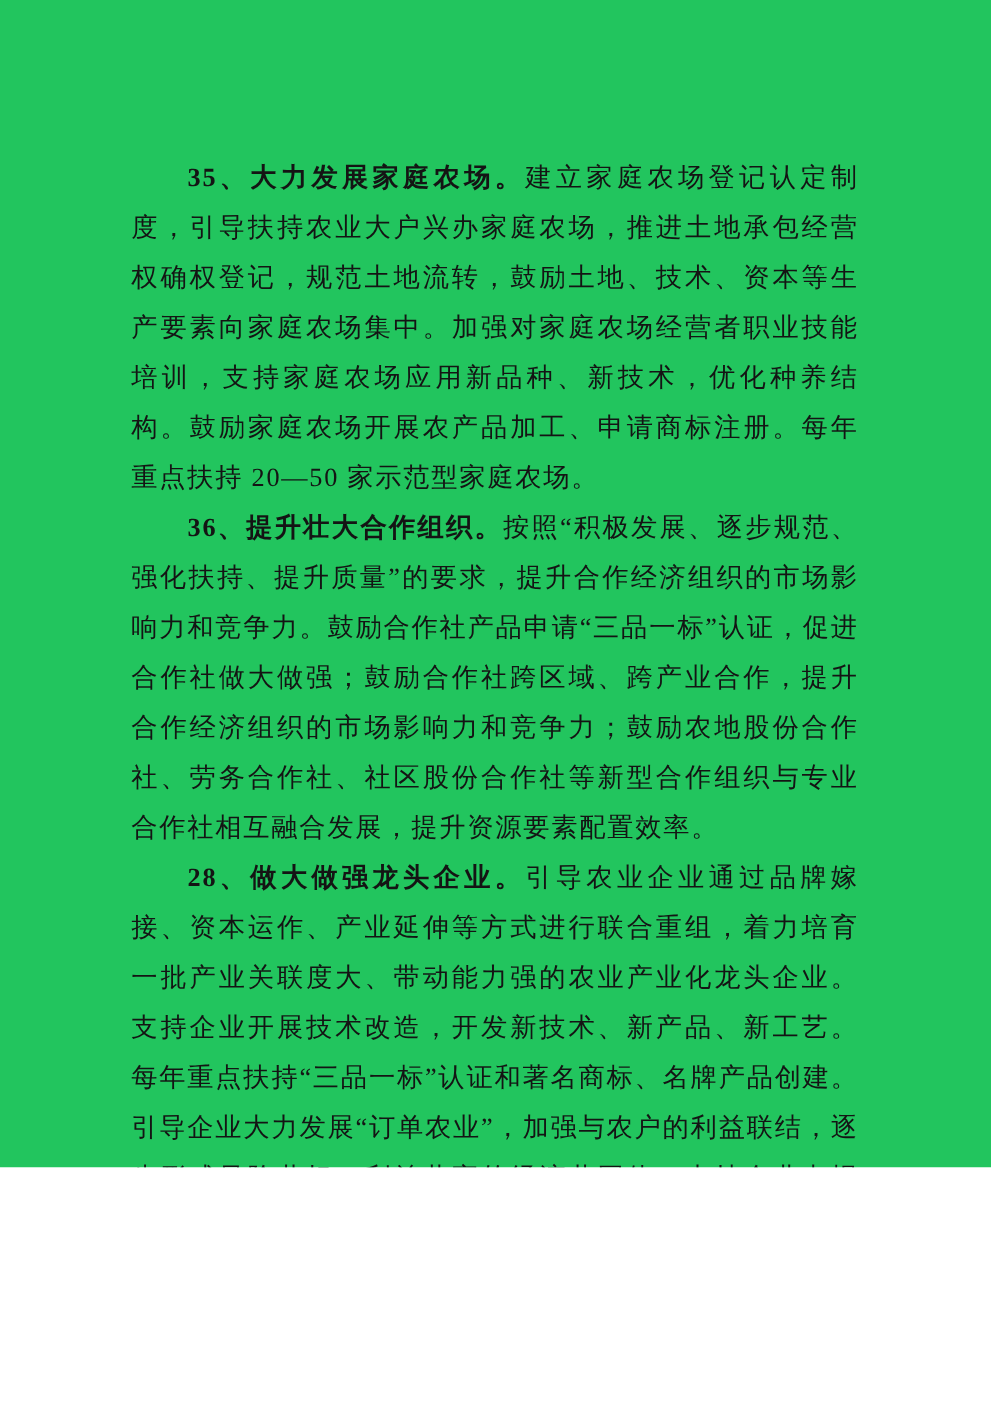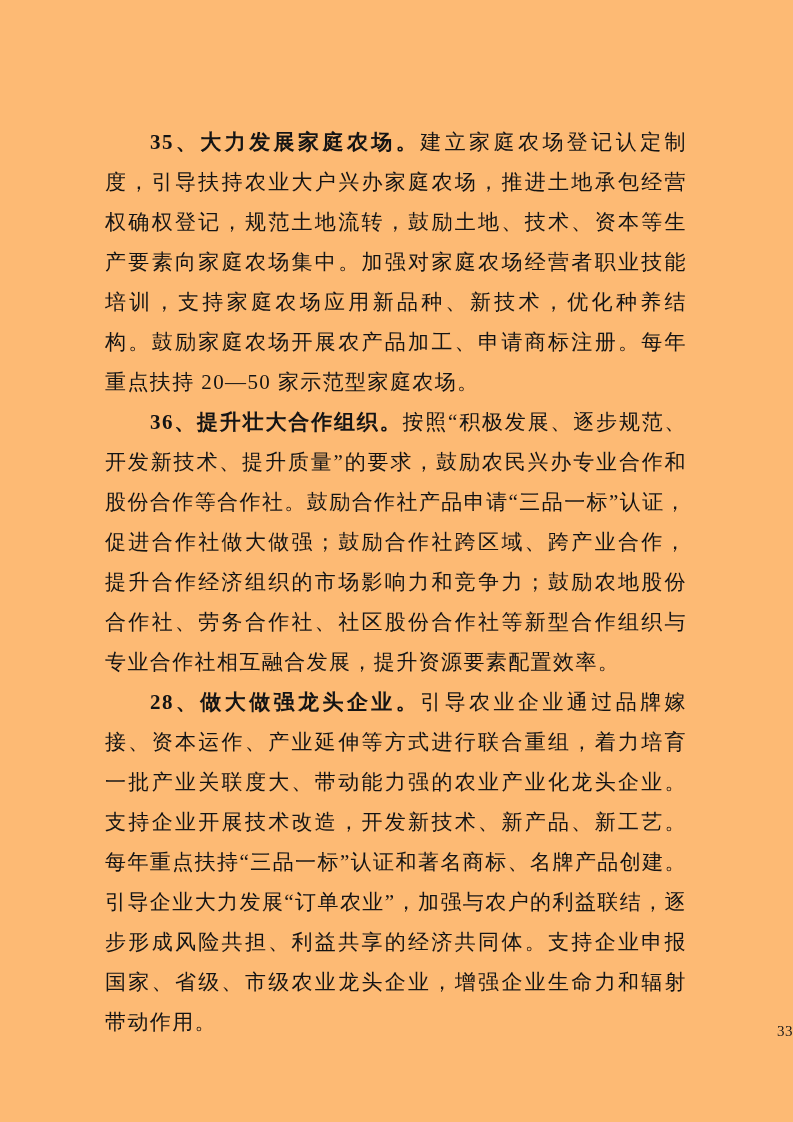--- a/index.html
+++ b/index.html
@@ -3,22 +3,22 @@
 <meta charset="utf-8">
 <style>
   html, body {
     margin: 0;
     padding: 0;
     background: #ffffff;
   }
   .page {
     position: relative;
     width: 793px;
-    height: 1122px;
-    background: #fdba74;
+    height: 934px;
+    background: #22c55e;
     overflow: hidden;
     font-family: "Liberation Serif", "DejaVu Serif", serif;
     color: #141414;
     box-sizing: border-box;
   }
   .doc-content {
     position: absolute;
     top: 122px;
     left: 105px;
     width: 582px;
@@ -47,17 +47,17 @@
     color: #1a1a1a;
     font-family: "Liberation Serif", "DejaVu Serif", serif;
   }
 </style>
 </head>
 <body>
 
 <div class="page">
   <div class="doc-content">
     <p class="para"><span class="heading">35、大力发展家庭农场。</span><span>建立家庭农场登记认定制度，引导扶持农业大户兴办家庭农场，推进土地承包经营权确权登记，规范土地流转，鼓励土地、技术、资本等生产要素向家庭农场集中。加强对家庭农场经营者职业技能培训，支持家庭农场应用新品种、新技术，优化种养结构。鼓励家庭农场开展农产品加工、申请商标注册。每年重点扶持 20—50 家示范型家庭农场。</span></p>
-    <p class="para"><span class="heading">36、提升壮大合作组织。</span><span>按照“积极发展、逐步规范、开发新技术、提升质量”的要求，鼓励农民兴办专业合作和股份合作等合作社。鼓励合作社产品申请“三品一标”认证，促进合作社做大做强；鼓励合作社跨区域、跨产业合作，提升合作经济组织的市场影响力和竞争力；鼓励农地股份合作社、劳务合作社、社区股份合作社等新型合作组织与专业合作社相互融合发展，提升资源要素配置效率。</span></p>
+    <p class="para"><span class="heading">36、提升壮大合作组织。</span><span>按照“积极发展、逐步规范、强化扶持、提升质量”的要求，提升合作经济组织的市场影响力和竞争力。鼓励合作社产品申请“三品一标”认证，促进合作社做大做强；鼓励合作社跨区域、跨产业合作，提升合作经济组织的市场影响力和竞争力；鼓励农地股份合作社、劳务合作社、社区股份合作社等新型合作组织与专业合作社相互融合发展，提升资源要素配置效率。</span></p>
     <p class="para"><span class="heading">28、做大做强龙头企业。</span><span>引导农业企业通过品牌嫁接、资本运作、产业延伸等方式进行联合重组，着力培育一批产业关联度大、带动能力强的农业产业化龙头企业。支持企业开展技术改造，开发新技术、新产品、新工艺。每年重点扶持“三品一标”认证和著名商标、名牌产品创建。引导企业大力发展“订单农业”，加强与农户的利益联结，逐步形成风险共担、利益共享的经济共同体。支持企业申报国家、省级、市级农业龙头企业，增强企业生命力和辐射带动作用。</span></p>
   </div>
   <div class="page-number">33</div>
 </div>
 
 </body></html>

